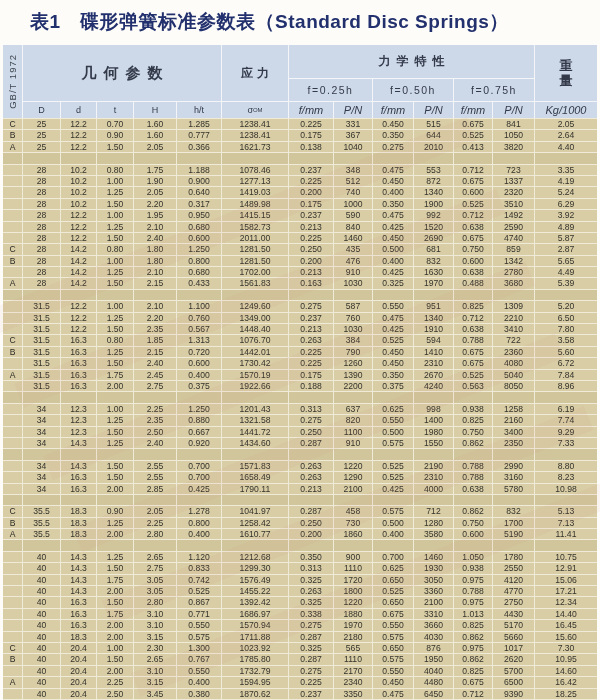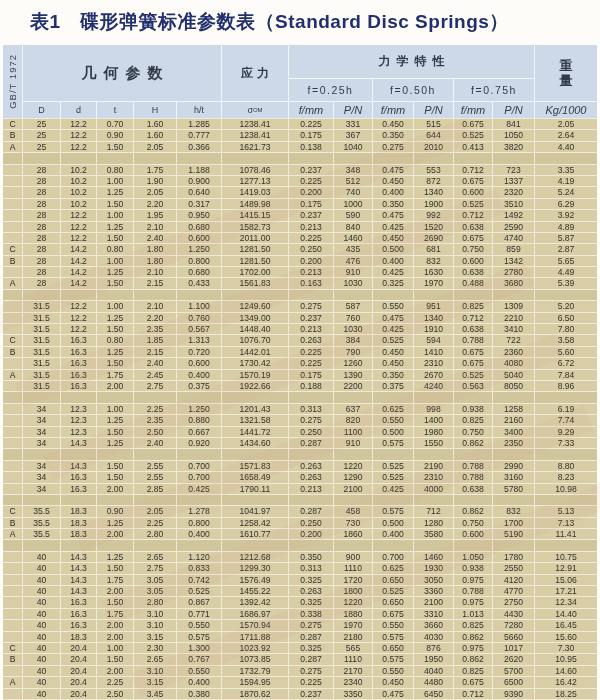--- a/index.html
+++ b/index.html
@@ -836,21 +836,21 @@
     <div class="cell">16.3</div>
     <div class="cell">2.00</div>
     <div class="cell">3.10</div>
     <div class="cell">0.550</div>
     <div class="cell">1570.94</div>
     <div class="cell">0.275</div>
     <div class="cell">1970</div>
     <div class="cell">0.550</div>
     <div class="cell">3660</div>
     <div class="cell">0.825</div>
-    <div class="cell">7280</div>
+    <div class="cell">5170</div>
     <div class="cell">16.45</div>
   </div>
         <div class="row">
     <div class="cell grade"></div>
     <div class="cell">40</div>
     <div class="cell">18.3</div>
     <div class="cell">2.00</div>
     <div class="cell">3.15</div>
     <div class="cell">0.575</div>
     <div class="cell">1711.88</div>
@@ -878,21 +878,21 @@
     <div class="cell">1017</div>
     <div class="cell">7.30</div>
   </div>
         <div class="row">
     <div class="cell grade">B</div>
     <div class="cell">40</div>
     <div class="cell">20.4</div>
     <div class="cell">1.50</div>
     <div class="cell">2.65</div>
     <div class="cell">0.767</div>
-    <div class="cell">1073.85</div>
+    <div class="cell">1785.80</div>
     <div class="cell">0.287</div>
     <div class="cell">1110</div>
     <div class="cell">0.575</div>
     <div class="cell">1950</div>
     <div class="cell">0.862</div>
     <div class="cell">2620</div>
     <div class="cell">10.95</div>
   </div>
         <div class="row">
     <div class="cell grade"></div>

